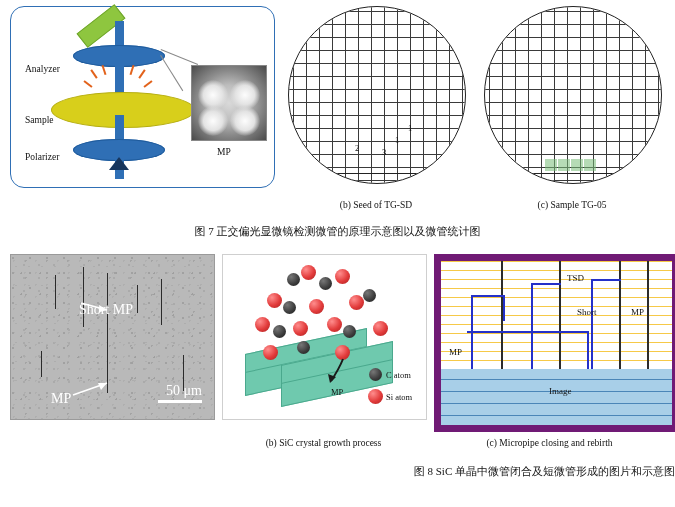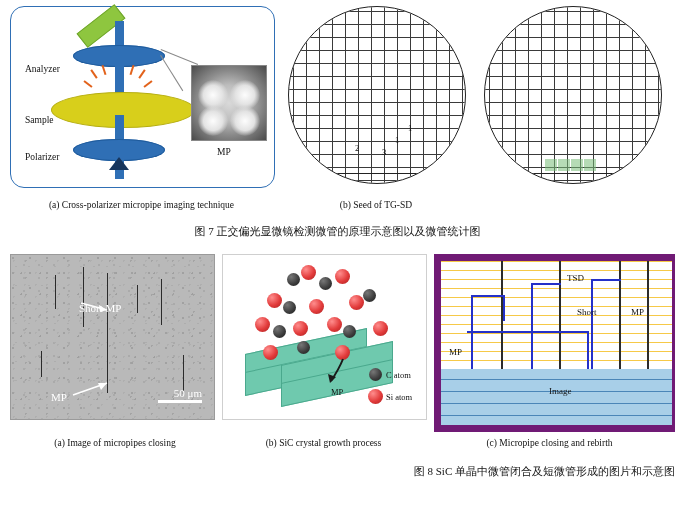--- a/index.html
+++ b/index.html
@@ -70,21 +70,21 @@
   .noise{position:absolute;inset:0;opacity:.55;
     background-image:
       radial-gradient(circle at 12% 20%, #8f8f8f 0 1px, transparent 1px),
       radial-gradient(circle at 38% 61%, #a5a5a5 0 1px, transparent 1px),
       radial-gradient(circle at 71% 33%, #949494 0 1px, transparent 1px),
       radial-gradient(circle at 87% 77%, #9e9e9e 0 1px, transparent 1px),
       radial-gradient(circle at 55% 88%, #8b8b8b 0 1px, transparent 1px),
       radial-gradient(circle at 25% 47%, #a8a8a8 0 1px, transparent 1px);
     background-size:17px 15px,13px 19px,21px 17px,15px 13px,19px 21px,11px 12px;}
   .mpline{position:absolute;width:1.4px;background:#2b2b2b;}
-  .wht{position:absolute;color:#fff;font-size:11px;}
+  .wht{position:absolute;color:#fff;font-size:14px;}
   .scale{position:absolute;right:12px;bottom:16px;width:44px;height:3px;background:#fff;}
 
   .p8b{position:absolute;left:222px;top:6px;width:203px;height:164px;
        background:#fff;border:1px solid #cfcfcf;overflow:hidden;}
   .slab{position:absolute;background:#6fc9ae;border:1px solid #4aa88d;}
   .atomC{position:absolute;width:13px;height:13px;border-radius:50%;
          background:radial-gradient(circle at 33% 30%,#777 0%,#3a3a3a 60%,#1c1c1c 100%);}
   .atomSi{position:absolute;width:15px;height:15px;border-radius:50%;
           background:radial-gradient(circle at 33% 30%,#ff8d8d 0%,#e23b3b 55%,#a81f1f 100%);}
   .legtxt{position:absolute;font-size:8.5px;}
@@ -156,22 +156,22 @@
 
     <div class="wafer" style="left:484px;top:6px;width:176px;height:176px;">
       <div class="grid"></div>
       <div class="flat"></div>
       <div class="greencell" style="left:60px;top:152px;"></div>
       <div class="greencell" style="left:73px;top:152px;"></div>
       <div class="greencell" style="left:86px;top:152px;"></div>
       <div class="greencell" style="left:99px;top:152px;"></div>
     </div>
 
-    <div class="cap" style="left:10px;top:200px;width:263px;">(a) Cross-polarizer micropipe imaging technique</div>
     <div class="cap" style="left:288px;top:200px;width:176px;text-align:center;">(b) Seed of TG-SD</div>
+    <div class="cap" style="left:484px;top:200px;width:176px;">(c) Sample TG-05</div>
 
     <div class="figcap" style="top:224px;">图 7   正交偏光显微镜检测微管的原理示意图以及微管统计图</div>
   </div>
 
   <div class="fig8">
 
     <div class="p8a">
       <div class="noise"></div>
       <div class="mpline" style="left:44px;top:20px;height:34px;"></div>
       <div class="mpline" style="left:72px;top:12px;height:60px;"></div>
@@ -259,20 +259,19 @@
       <div class="blu" style="left:26px;top:70px;width:120px;height:1.8px;"></div>
       <div class="blu" style="left:146px;top:70px;width:1.8px;height:38px;"></div>
 
       <div class="c8lbl" style="left:126px;top:12px;">TSD</div>
       <div class="c8lbl" style="left:136px;top:46px;">Short</div>
       <div class="c8lbl" style="left:190px;top:46px;">MP</div>
       <div class="c8lbl" style="left:8px;top:86px;">MP</div>
       <div class="c8lbl" style="left:108px;top:125px;">Image</div>
     </div>
 
-    <div class="cap8" style="left:10px;top:190px;width:210px;text-align:center;">(a) Image of micropipes closing</div>
     <div class="cap8" style="left:222px;top:190px;width:203px;text-align:center;">(b) SiC crystal growth process</div>
     <div class="cap8" style="left:434px;top:190px;width:231px;text-align:center;">(c) Micropipe closing and rebirth</div>
 
     <div class="figcap" style="top:216px;text-align:right;">图 8   SiC 单晶中微管闭合及短微管形成的图片和示意图</div>
   </div>
 
 </div>
 
 </body></html>

